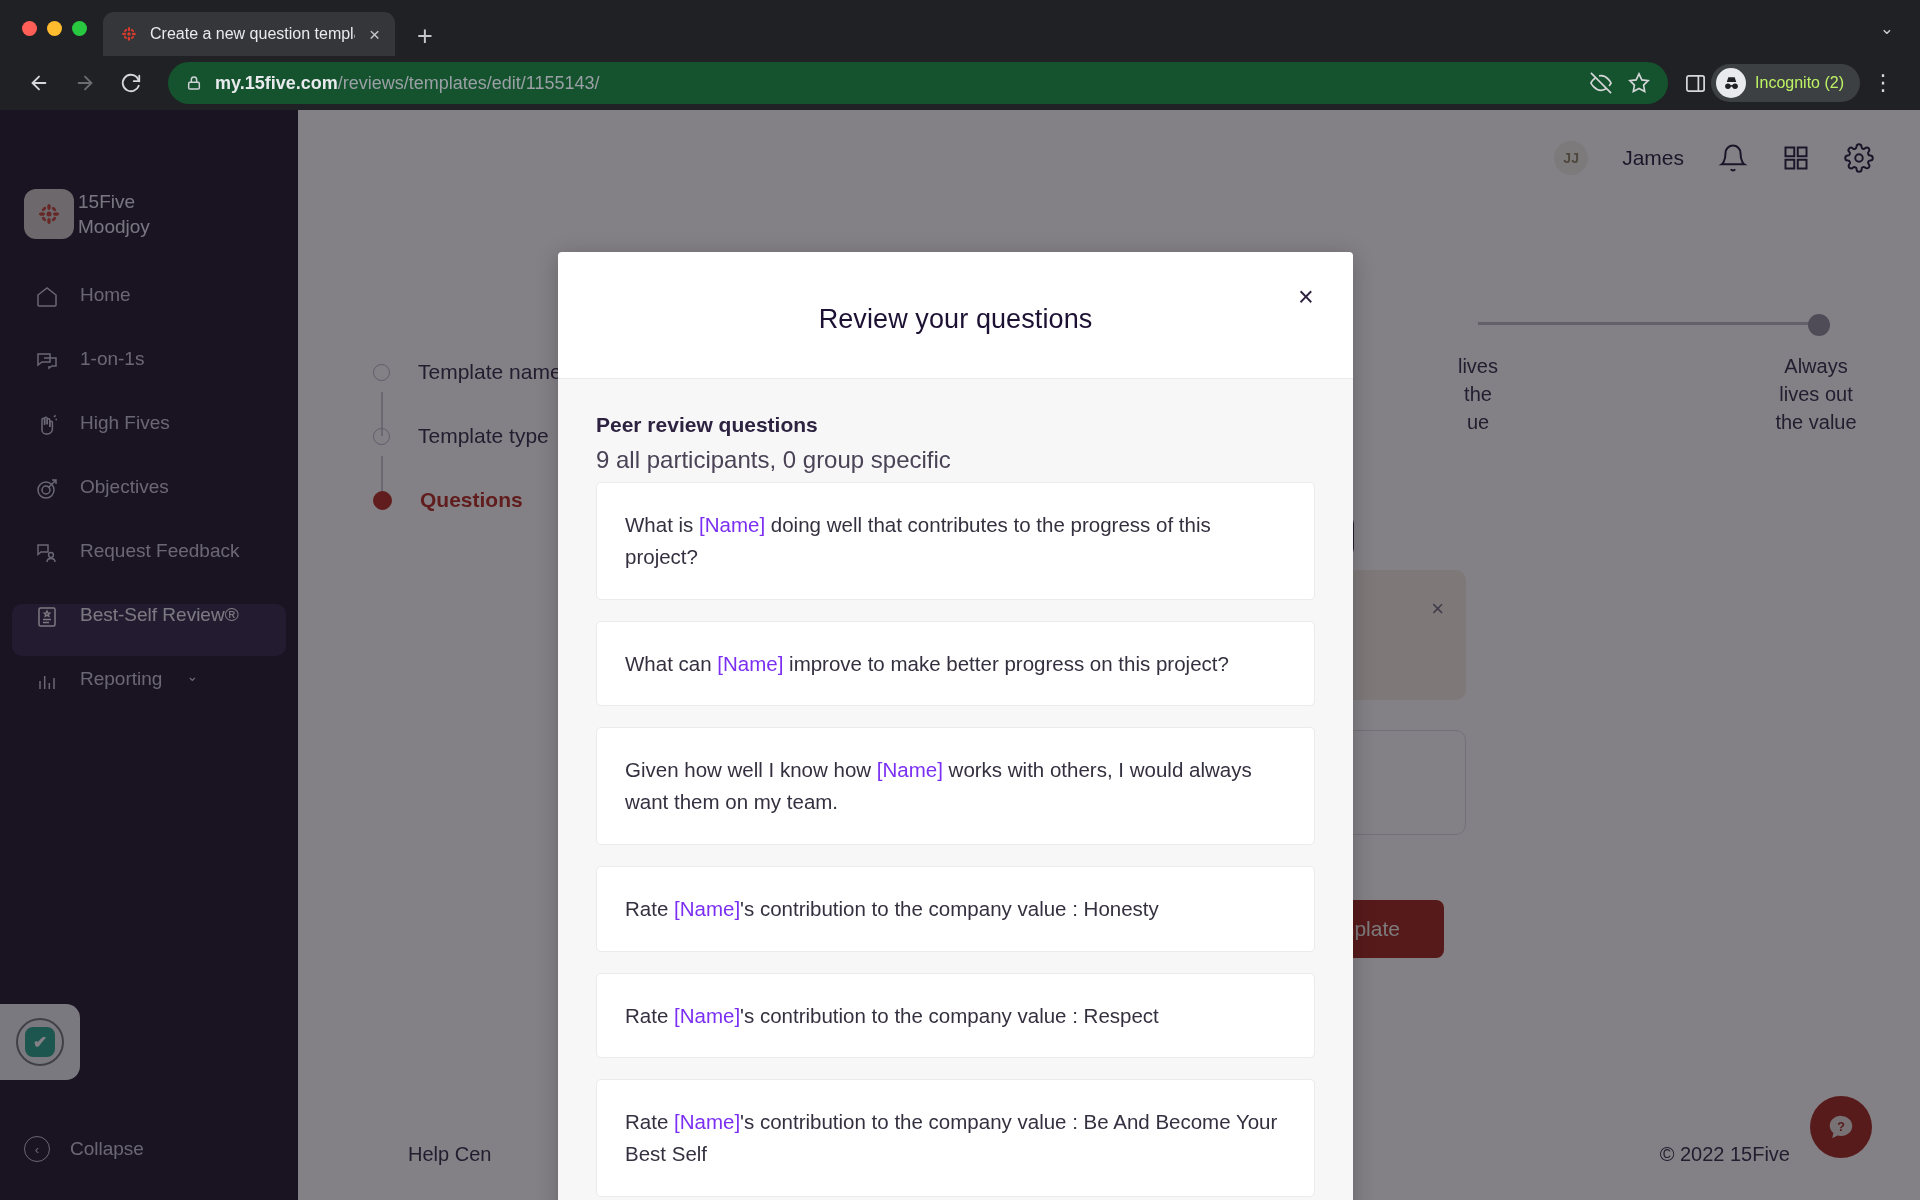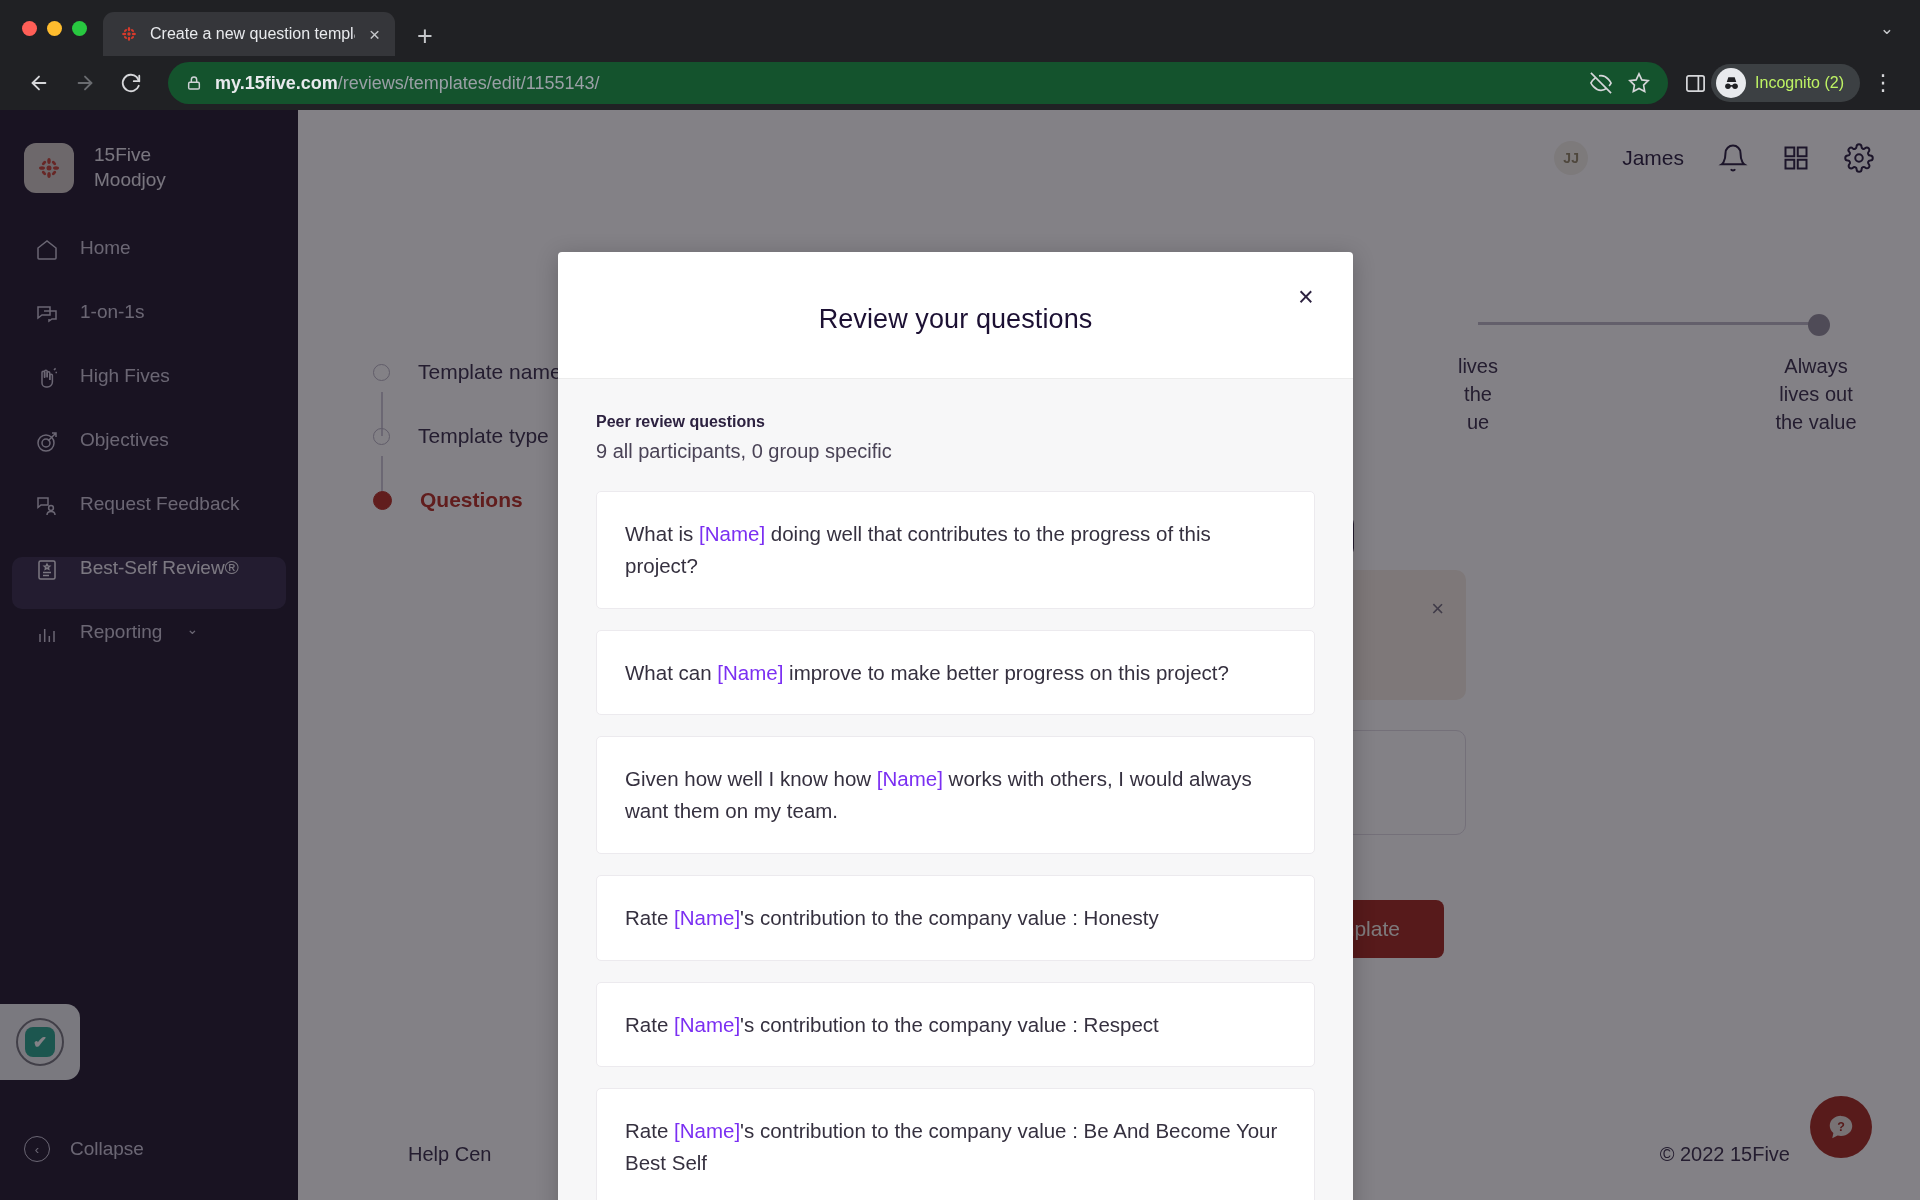--- a/index.html
+++ b/index.html
@@ -53,21 +53,21 @@
   .kebab { color:#d6d7da; font-size:22px; padding:0 8px; cursor:pointer; letter-spacing:0; line-height:.6;}
 
   
   .app { position:relative; width:1920px; height:1090px; background:#fff; overflow:hidden; }
 
   
   .sidebar {
     position:absolute; left:0; top:0; width:298px; height:1090px;
     background:#140c23; z-index:5;
   }
-  .brand { display:flex; align-items:flex-end; gap:20px; padding:32px 0 0 24px; }
+  .brand { display:flex; align-items:flex-start; gap:4px; padding:32px 0 0 24px;margin-top:47px; }
   .brand-logo {
     width:50px; height:50px; border-radius:12px; background:#cfc8c4;
     display:flex; align-items:center; justify-content:center; flex:none;
   }
   .brand-txt { color:#e9e6ef; font-size:19px; line-height:1.33; font-weight:400;}
   .nav { margin-top:44px; padding:0 12px; }
   .nav-item {
     display:flex; gap:20px; height:52px; padding:0 22px;
     border-radius:10px; color:#c9c4d6; font-size:19px; cursor:pointer; margin-bottom:12px;
   }
@@ -156,22 +156,22 @@
   .modal-title {
     text-align:center; font-size:27px; color:#1c1033; font-weight:400;
     padding-top:52px; letter-spacing:.1px;
   }
   .modal-x {
     position:absolute; right:30px; top:28px; width:34px; height:34px;
     display:flex; align-items:center; justify-content:center;
     font-size:27px; color:#2d2240; cursor:pointer; line-height:1;
   }
   .modal-body { flex:1; background:#f7f7f8; overflow:hidden; padding:34px 38px 0 38px;}
-  .sec-title { font-size:16px; font-weight:700; color:#2d2240; margin-bottom:9px;}
-  .sec-sub { font-size:20px; color:#4a4356; margin-bottom:28px;}
+  .sec-title { font-size:21px; font-weight:700; color:#2d2240; margin-bottom:9px;}
+  .sec-sub { font-size:24px; color:#4a4356; margin-bottom:8px;}
   .q-card {
     background:#fff; border:1px solid #eceaee; border-radius:5px;
     padding:26px 28px; margin-bottom:21px; font-size:20.5px; line-height:1.55;
     color:#35303f;
   }
   .ph { color:#7b2ff2; }
 </style>
 </head>
 <body>
 

